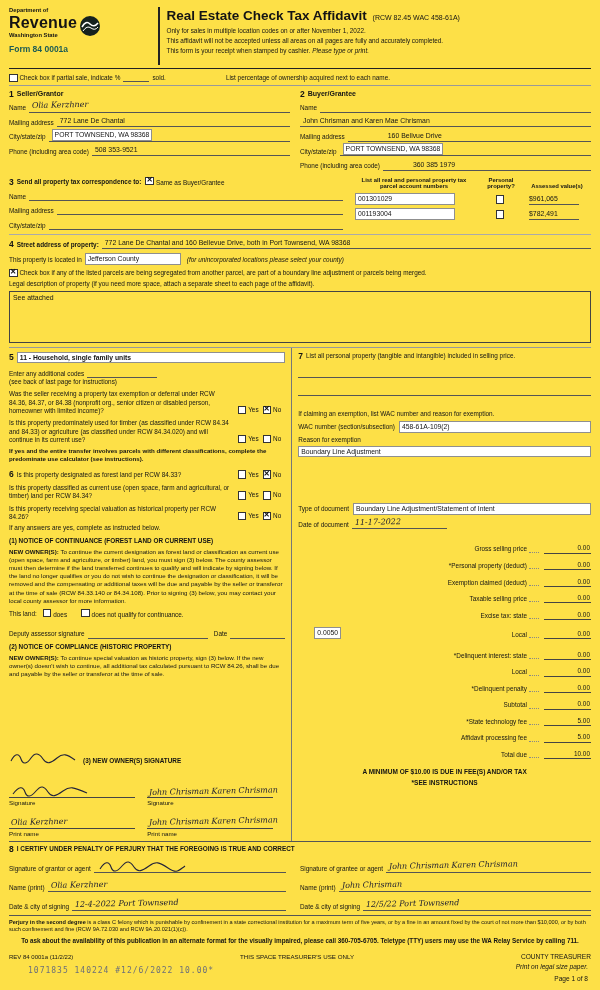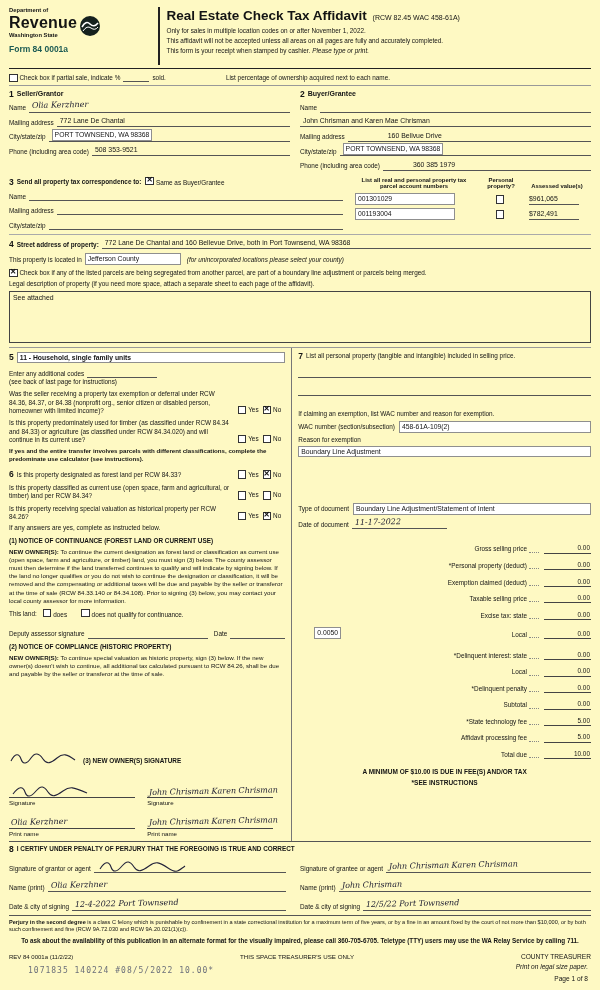--- a/index.html
+++ b/index.html
@@ -1,17 +1,17 @@
 <!DOCTYPE html>
 <html><head>
 <meta charset="utf-8">
 <style>
   html,body{margin:0;padding:0}
   body{width:600px;height:990px;background:#d9d9d6;font-family:"Liberation Sans",sans-serif;color:#141414}
-  .page{width:600px;height:990px;background:#fef9c3;margin:0 auto;padding:7px 9px 4px;box-sizing:border-box;position:relative;font-size:6.4px;line-height:1.3;overflow:hidden}
+  .page{width:600px;height:990px;background:#fde047;margin:0 auto;padding:7px 9px 4px;box-sizing:border-box;position:relative;font-size:6.4px;line-height:1.3;overflow:hidden}
   .b{font-weight:bold}
   .i{font-style:italic}
   .row{display:flex}
   .sec-num{font-weight:bold;font-size:8.5px;margin-right:3px;line-height:1}
   .lbl{white-space:nowrap}
   .fline{display:flex;align-items:flex-end;margin-top:4.5px}
   .fill{flex:1;border-bottom:1px solid #555;margin-left:3px;height:9px;position:relative;min-width:10px}
   .fill .val{position:absolute;left:3px;bottom:0;white-space:nowrap}
   .typed{font-size:6.9px}
   .hand{font-family:"DejaVu Serif",serif;font-style:italic;font-size:8px;color:#1c1c30;display:inline-block;transform:rotate(-1.2deg);transform-origin:left bottom}
@@ -551,19 +551,19 @@
       <span class="b">Perjury in the second degree</span><span> is a class C felony which is punishable by confinement in a state correctional institution for a maximum term of five years, or by a fine in an amount fixed by the court of not more than $10,000, or by both such confinement and fine (RCW 9A.72.030 and RCW 9A.20.021(1)(c)).</span>
     </div>
     <div class="altformat">To ask about the availability of this publication in an alternate format for the visually impaired, please call 360-705-6705. Teletype (TTY) users may use the WA Relay Service by calling 711.</div>
     <div class="revrow">
       <span class="rev">REV 84 0001a (11/2/22)</span>
       <span class="treas">THIS SPACE TREASURER'S USE ONLY</span>
       <span class="cotreas">COUNTY TREASURER</span>
     </div>
   </div>
 
-  <div class="stamp">1071835 140224 #08/5/2022 10.00*</div>
+  <div class="stamp">1071835 140224 #12/6/2022 10.00*</div>
   <div class="bottom-right">
     <div class="legalpaper">Print on legal size paper.</div>
     <div class="pageno">Page 1 of 8</div>
   </div>
 
 </div>
 
 </body></html>

